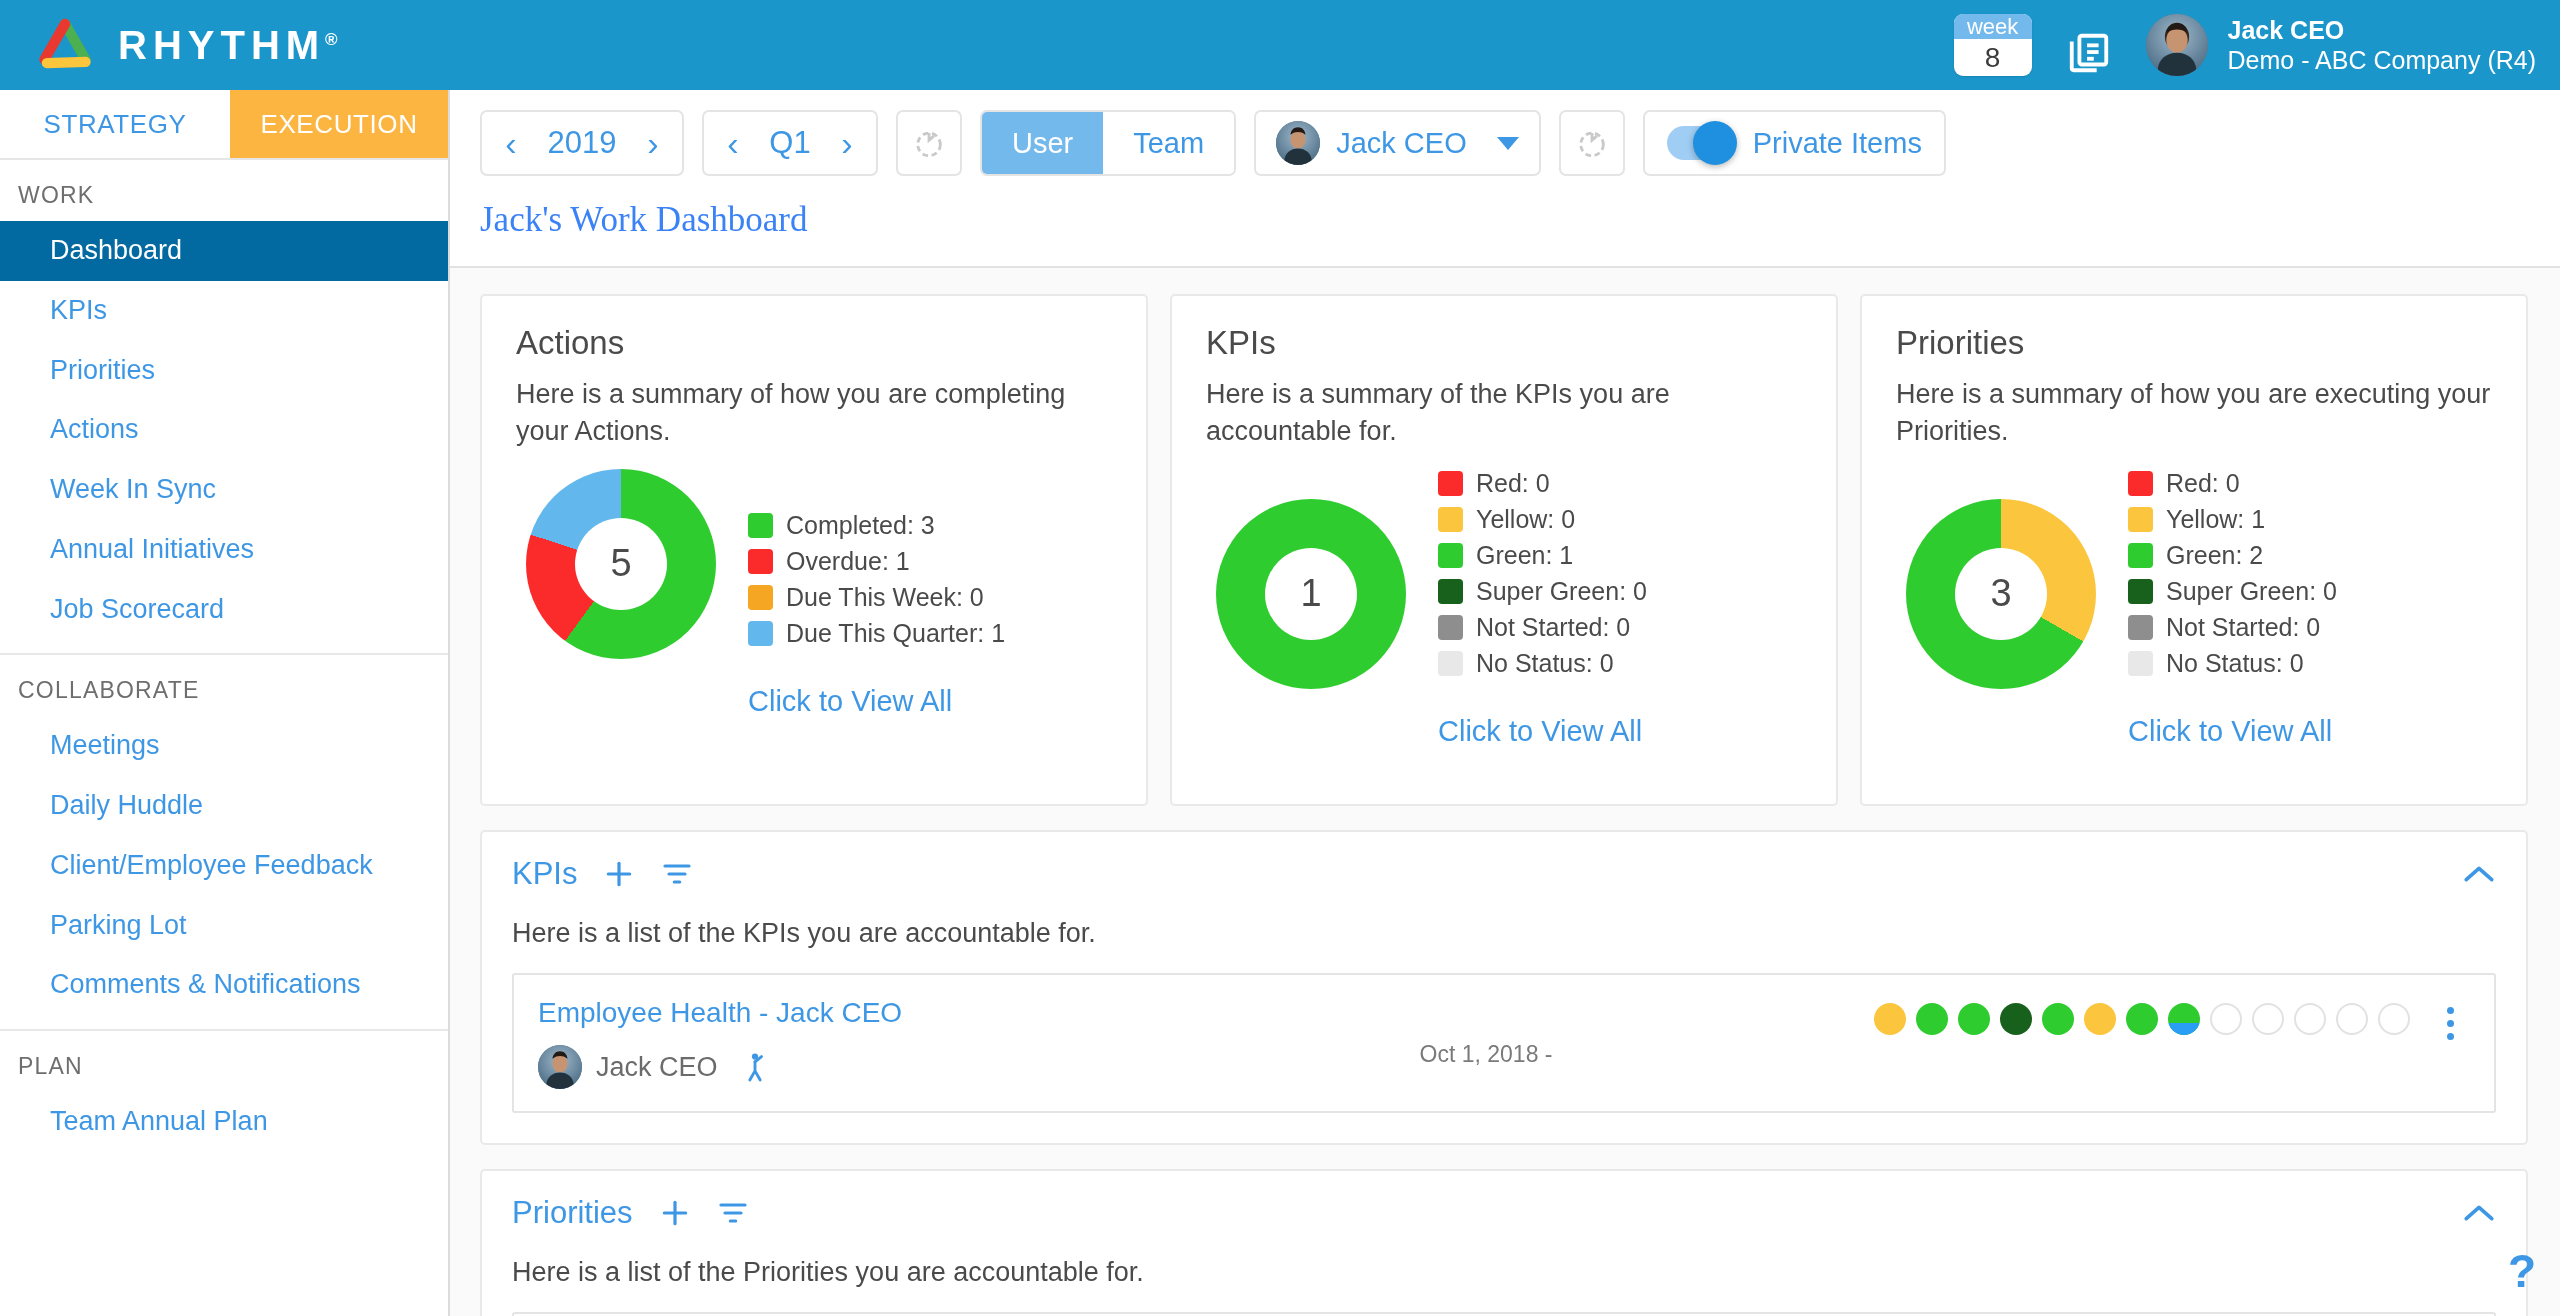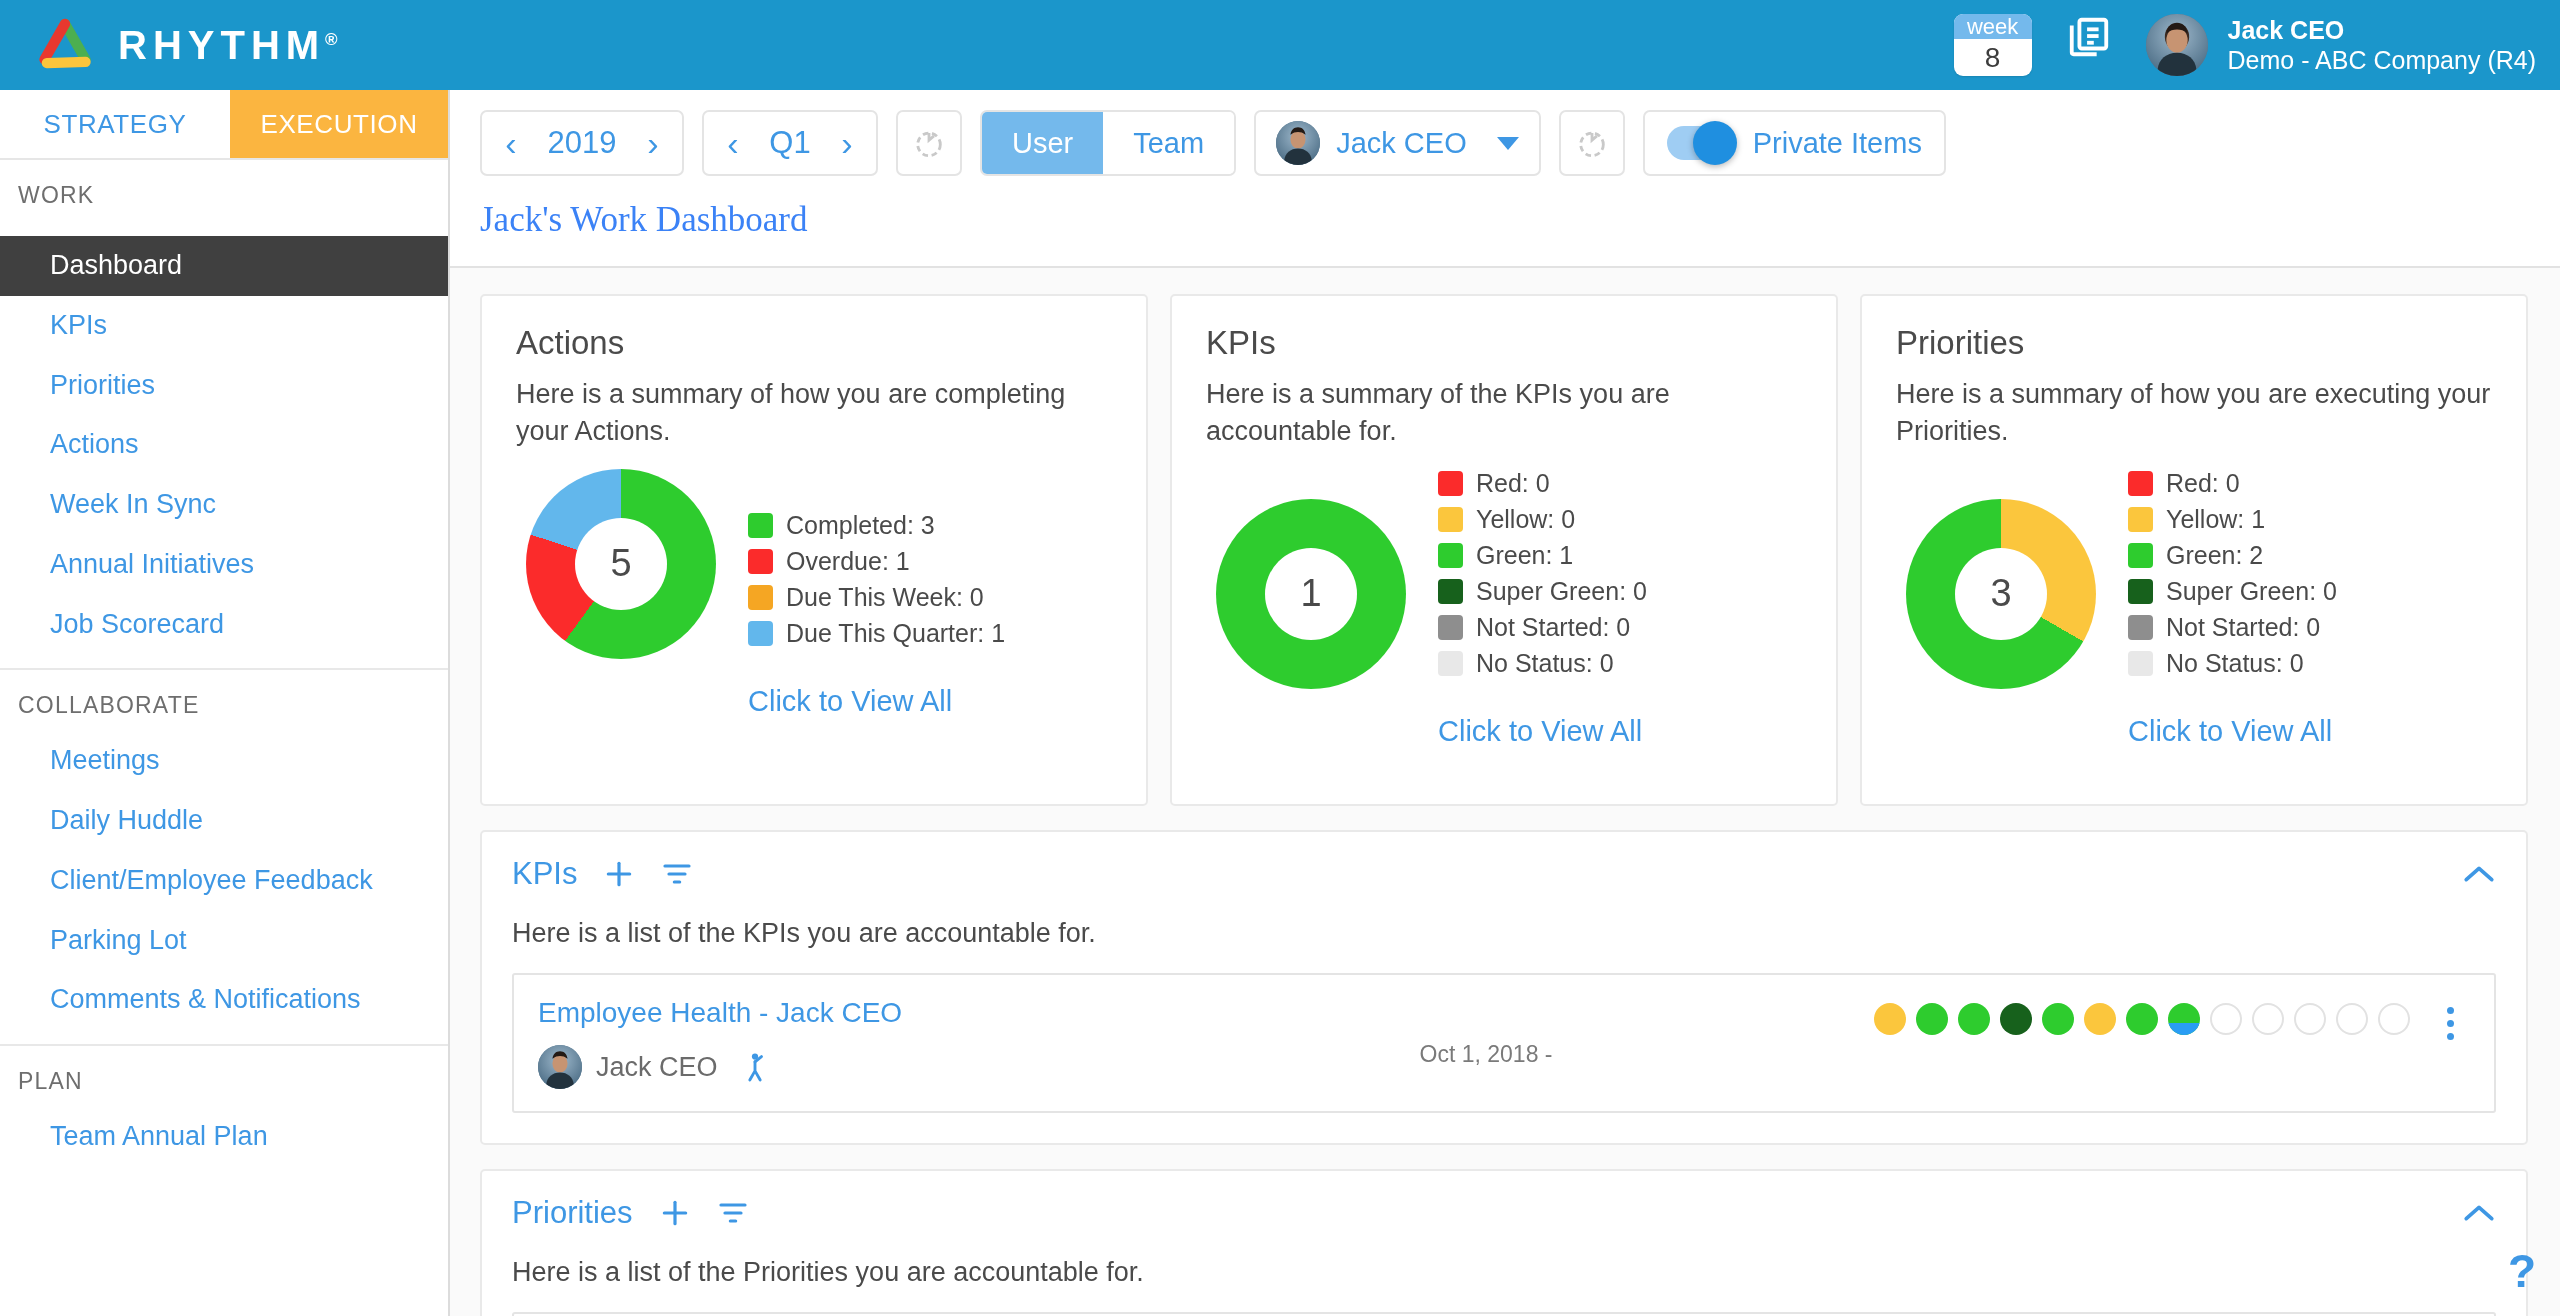--- a/index.html
+++ b/index.html
@@ -17,21 +17,21 @@
     display: flex; align-items: center; position: relative; z-index: 40;
   }
   .brand { display: flex; align-items: center; padding-left: 34px; }
   .logo-mark { width: 62px; height: 58px; flex: 0 0 62px; }
   .brand-name {
     color: #ffffff; font-size: 40px; font-weight: bold; letter-spacing: 6px;
     margin-left: 22px; position: relative;
   }
   .brand-reg { font-size: 17px; vertical-align: super; letter-spacing: 0; }
 
-  .topbar-right { margin-left: auto; display: flex; align-items: flex-start; padding-right: 24px; gap: 34px; }
+  .topbar-right { margin-left: auto; display: flex; align-items: flex-end; padding-right: 24px; gap: 34px; }
   .week-badge {
     width: 78px; height: 62px; background: #ffffff; border-radius: 9px; overflow: hidden;
     display: flex; flex-direction: column; box-shadow: 0 1px 2px rgba(0,0,0,.12);
   }
   .week-badge .wb-top {
     background: #74b9ec; color: #ffffff; font-size: 22px; text-align: center;
     line-height: 25px; height: 25px; font-weight: 500;
   }
   .week-badge .wb-num {
     flex: 1; color: #3c3c3c; font-size: 28px; text-align: center; line-height: 37px;
@@ -65,21 +65,21 @@
 
   .side-scroll { flex: 1; overflow: hidden; padding-top: 14px; }
   .side-group + .side-group { border-top: 2px solid #e8e8e8; margin-top: 14px; padding-top: 14px; }
   .side-heading {
     color: #6e6e6e; font-size: 23px; letter-spacing: 1.2px;
     padding: 8px 0 12px 18px;
   }
   .side-item {
     font-size: 27px; color: #3e97e4; padding: 13px 0 13px 50px; line-height: 1.25;
   }
-  .side-item.active { background: #404040; color: #ffffff; margin-top: 15px; }
+  .side-item.active { background: #0369a1; color: #ffffff; }
 
   
   .main { flex: 1; min-width: 0; display: flex; flex-direction: column; background: #ffffff; }
 
   .toolbar {
     height: 106px; flex: 0 0 106px; display: flex; align-items: center;
     padding: 0 0 0 30px; gap: 18px; background: #ffffff;
   }
   .tb-box {
     background: #ffffff; border: 2px solid #e4e4e4; border-radius: 7px; height: 66px;

